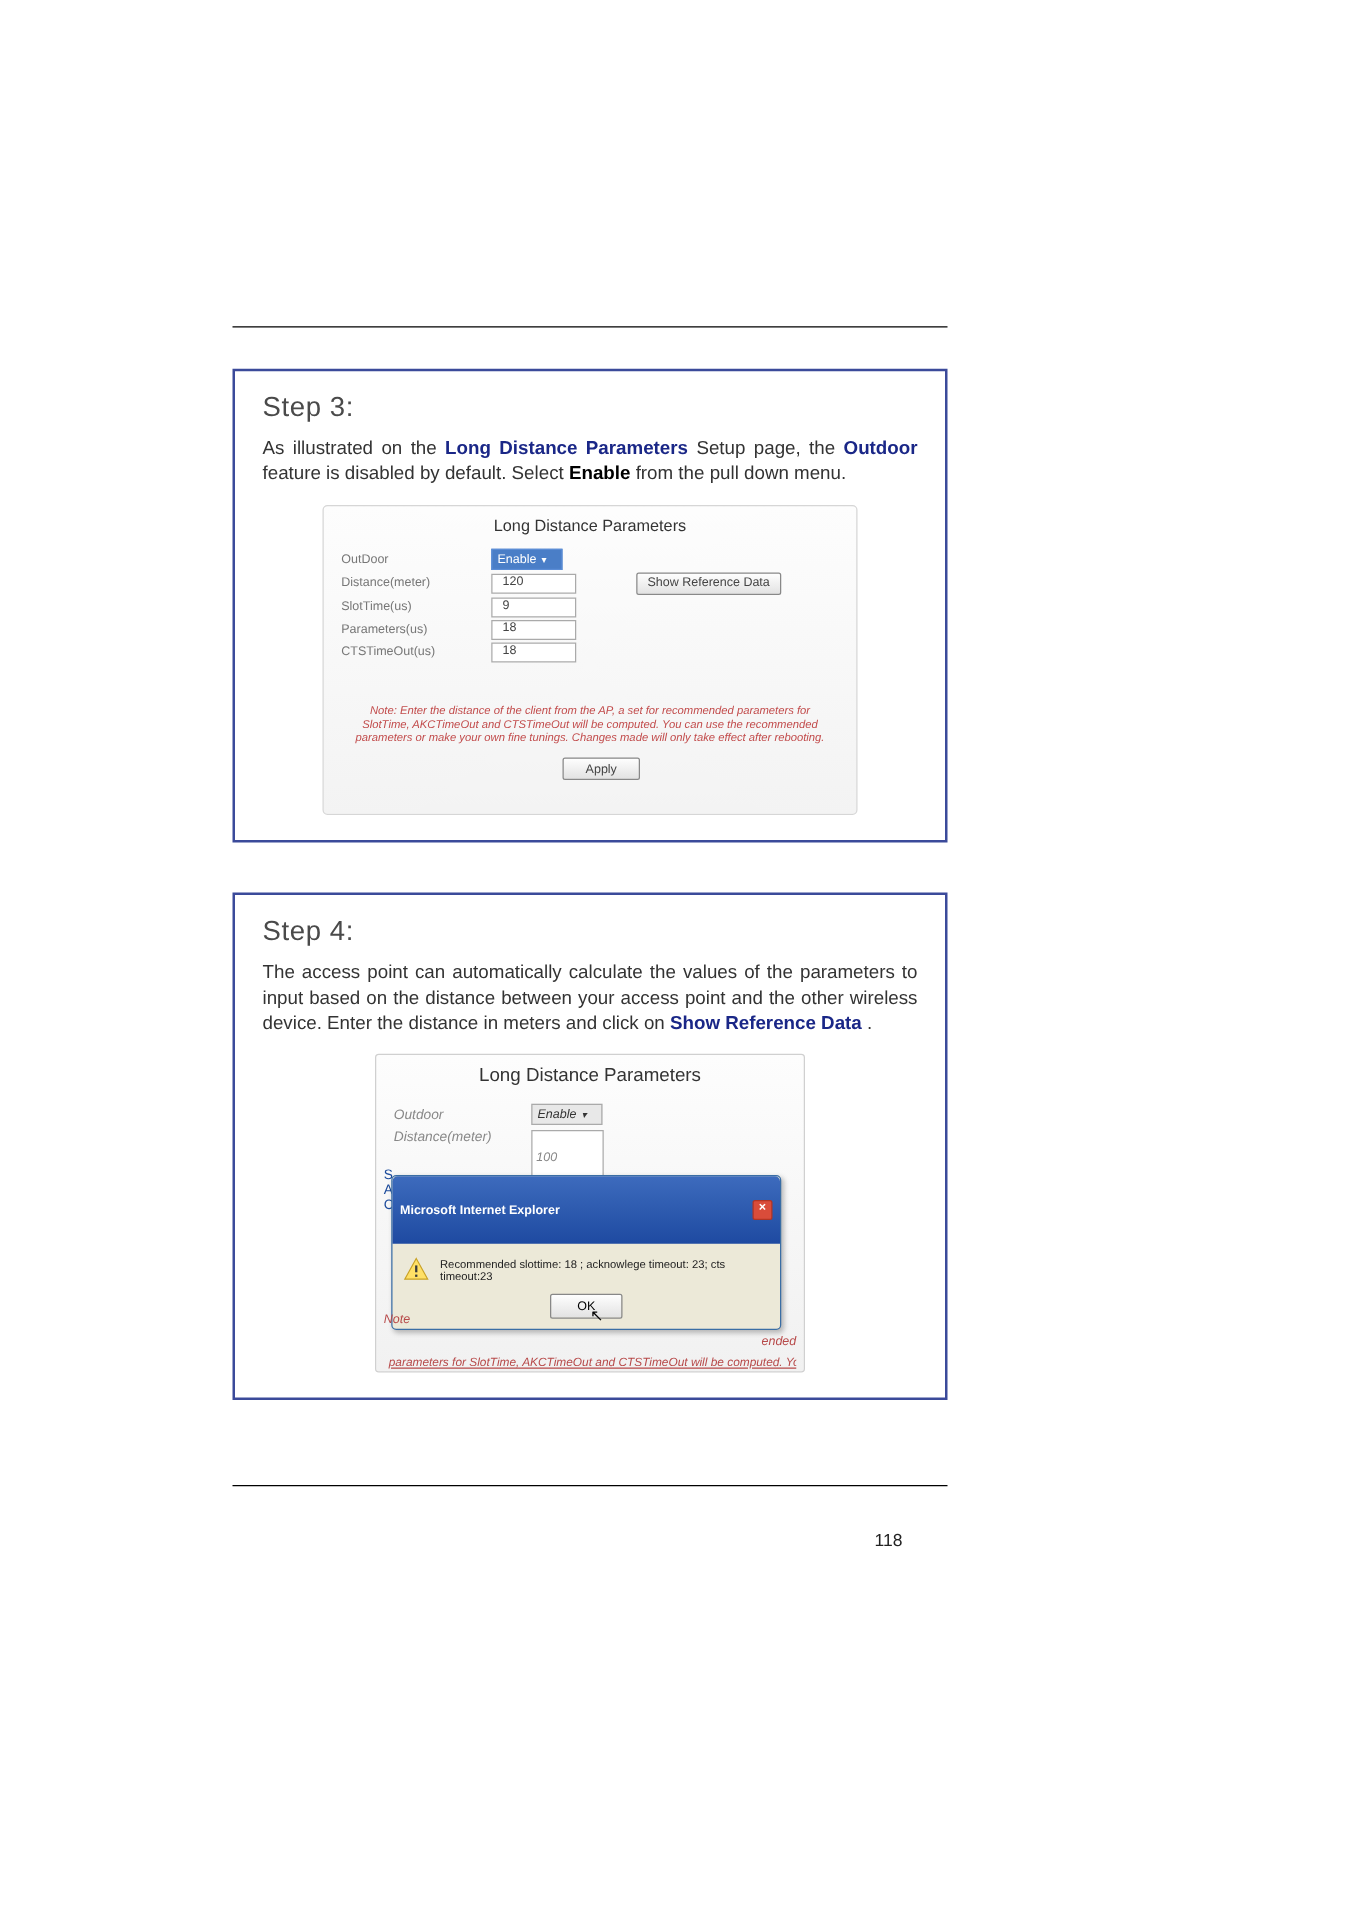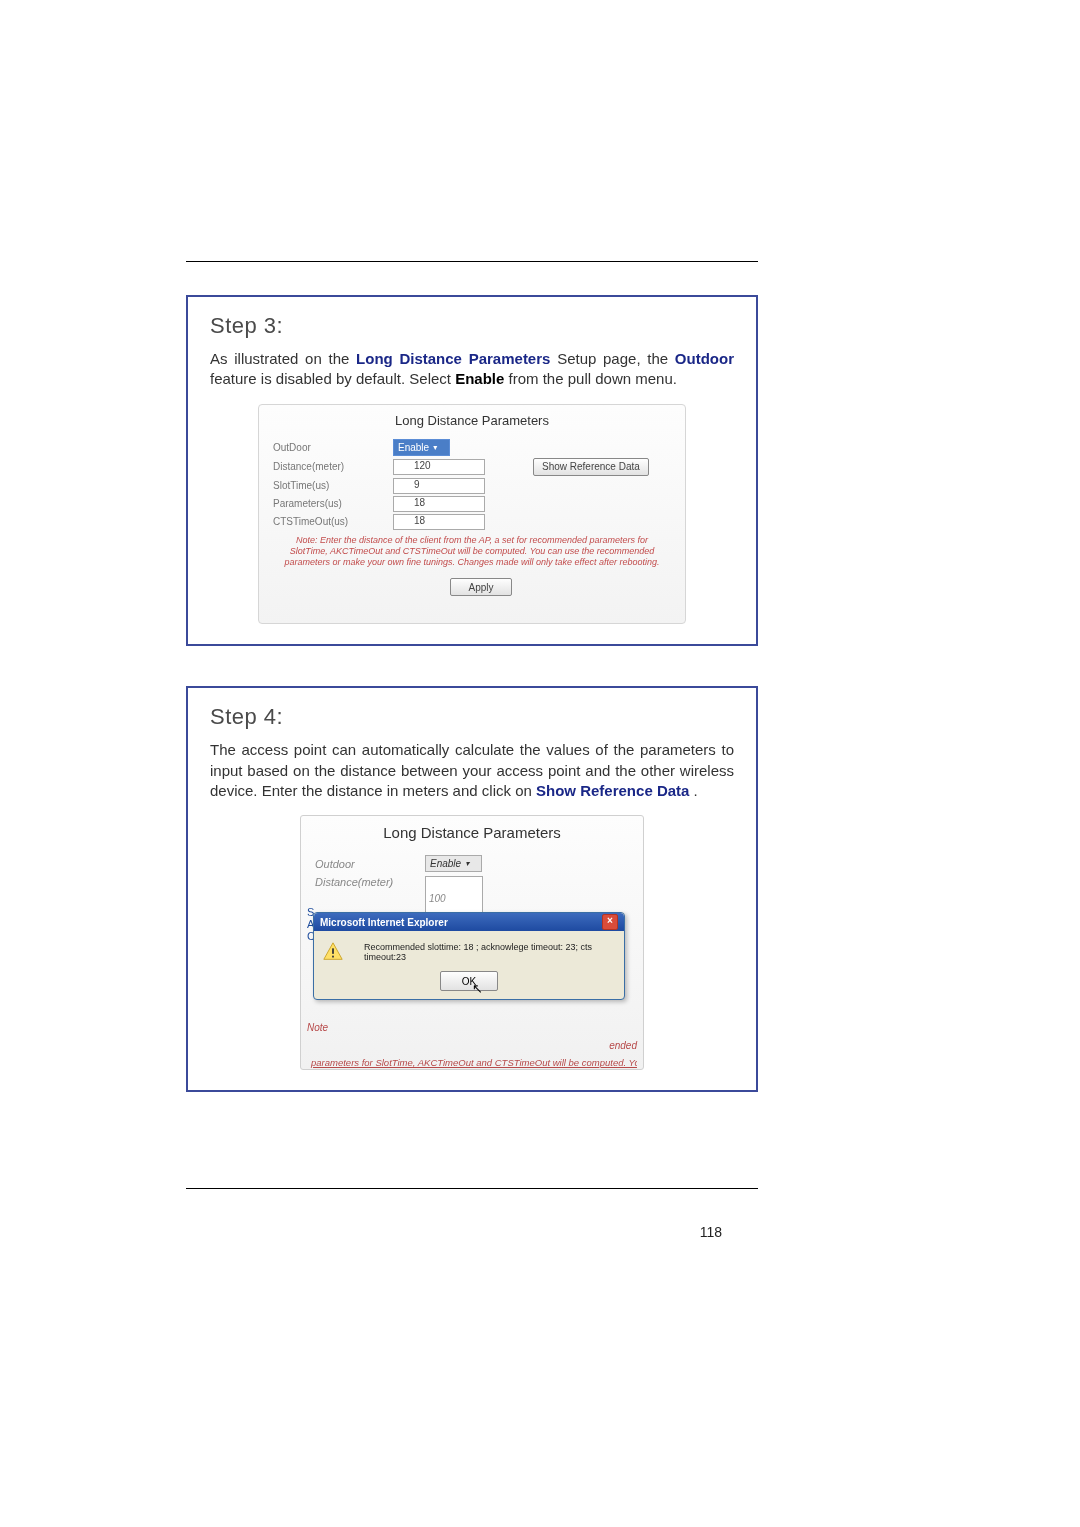--- a/index.html
+++ b/index.html
@@ -79,21 +79,21 @@
     width: 120px;
     color: #777;
     font-size: 10px;
   }
   .panel-input {
     width: 50px;
     height: 14px;
     font-size: 10px;
     border: 1px solid #aaa;
     background: #fff;
-    padding: 0 20px;
+    padding: 0 8px;
     margin-right: 8px;
     display: inline-block;
   }
   .panel-select {
     height: 15px;
     font-size: 10px;
     border: 1px solid #5b8dd6;
     background: #4a7ec7;
     color: #fff;
     padding: 0 12px 0 4px;
@@ -121,20 +121,21 @@
     align-items: center;
     cursor: pointer;
   }
   .panel-note {
     color: #c24c4c;
     font-size: 9px;
     font-style: italic;
     text-align: center;
     padding: 4px 10px 2px 10px;
     line-height: 1.25;
+    margin-top: 28px;
   }
   .panel-apply {
     margin: 8px auto 17px auto;
     width: 44px;
   }
   
   .panel2 {
     margin: 0 auto;
     width: 330px;
     border: 1px solid #d0d0d0;
@@ -189,21 +190,21 @@
     border: 1px solid #3a6ea5;
     border-radius: 4px;
     background: #ece9d8;
     box-shadow: 2px 2px 4px rgba(0,0,0,0.25);
   }
   .dialog-title {
     background: linear-gradient(#3d6bbd, #1e4aa1);
     color: #fff;
     font-size: 10px;
     font-weight: bold;
-    padding: 1px 6px;
+    padding: 19px 6px;
     display: flex;
     align-items: center;
     justify-content: space-between;
     border-top-left-radius: 4px;
     border-top-right-radius: 4px;
   }
   .close-x {
     width: 14px;
     height: 14px;
     background: #d94c3a;
@@ -217,21 +218,21 @@
   }
   .dialog-body {
     padding: 10px 8px 8px 8px;
     display: flex;
     flex-direction: column;
     align-items: center;
   }
   .dialog-msg-row {
     display: flex;
     align-items: center;
-    gap: 20px;
+    gap: 8px;
   }
   .warn-icon {
     width: 22px;
     height: 22px;
     position: relative;
   }
   .warn-icon svg { width: 22px; height: 22px; }
   .dialog-msg {
     font-size: 9px;
     color: #222;

